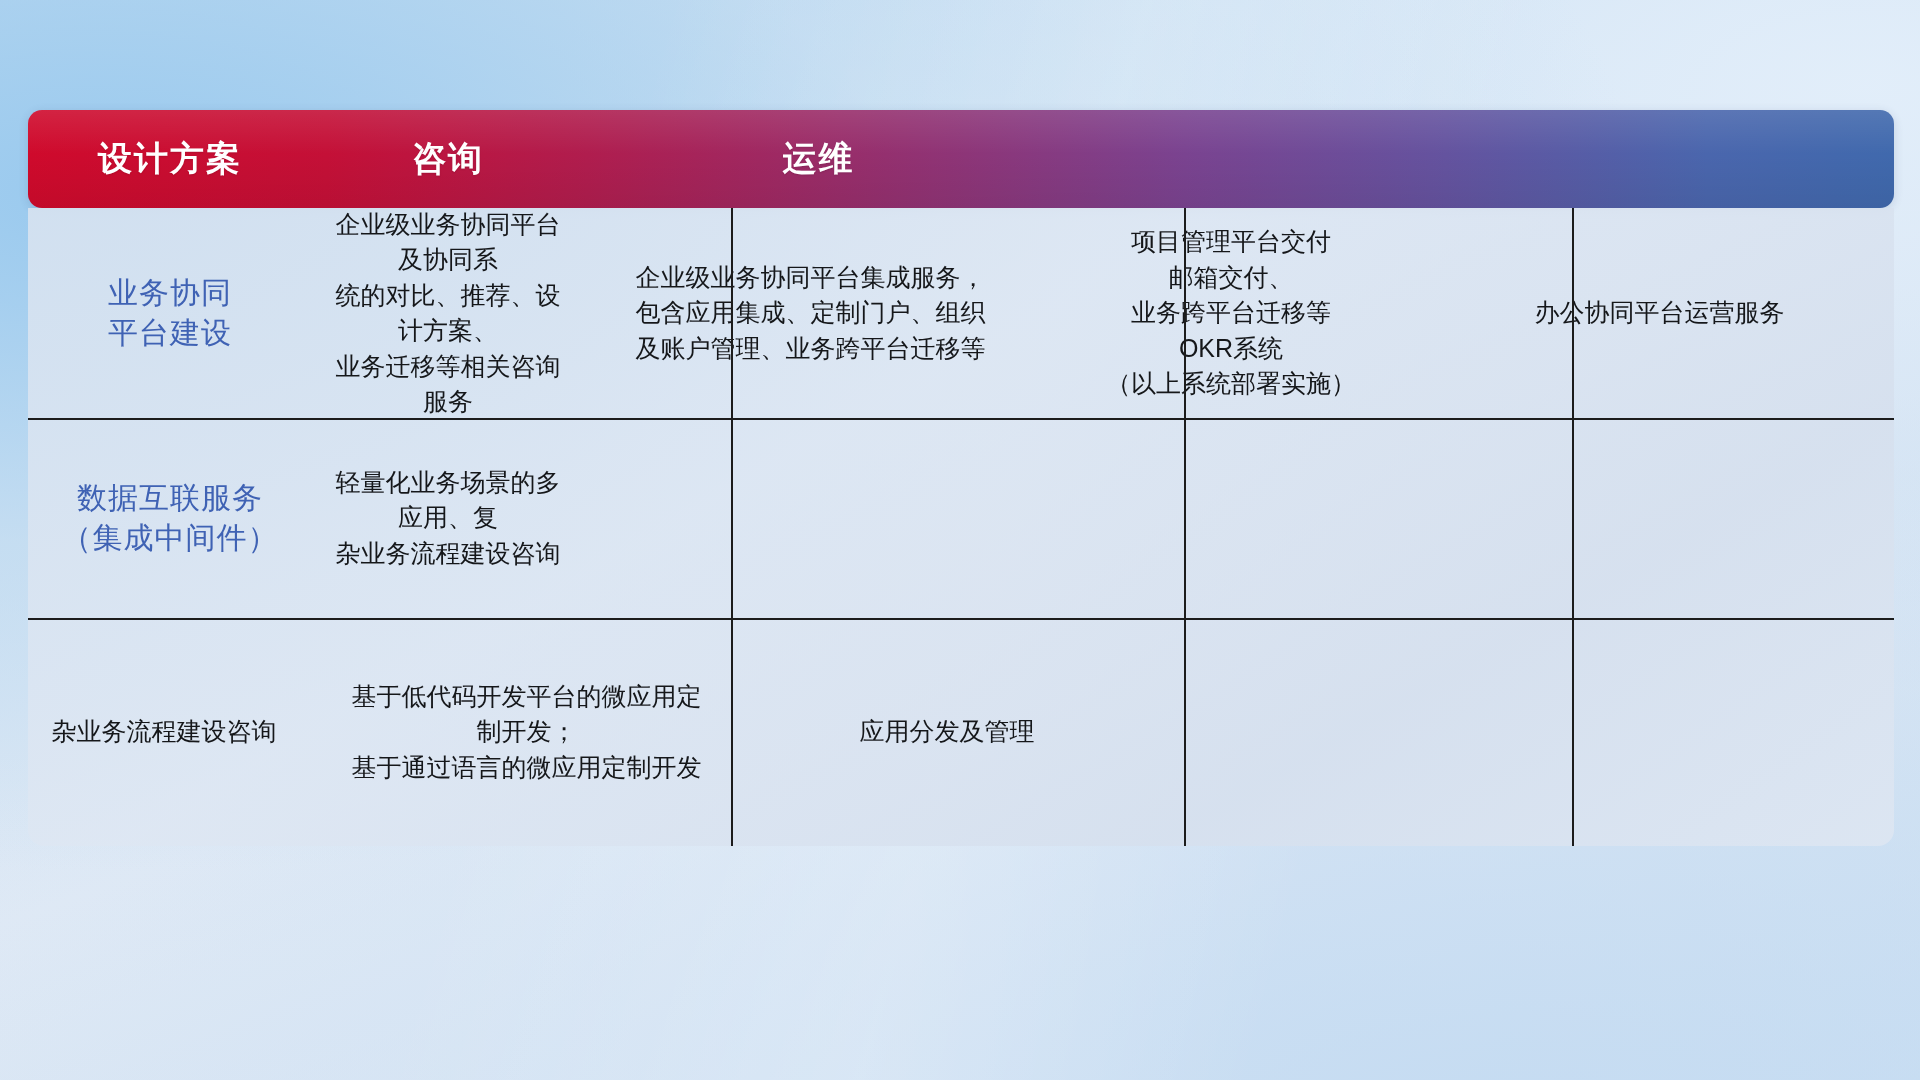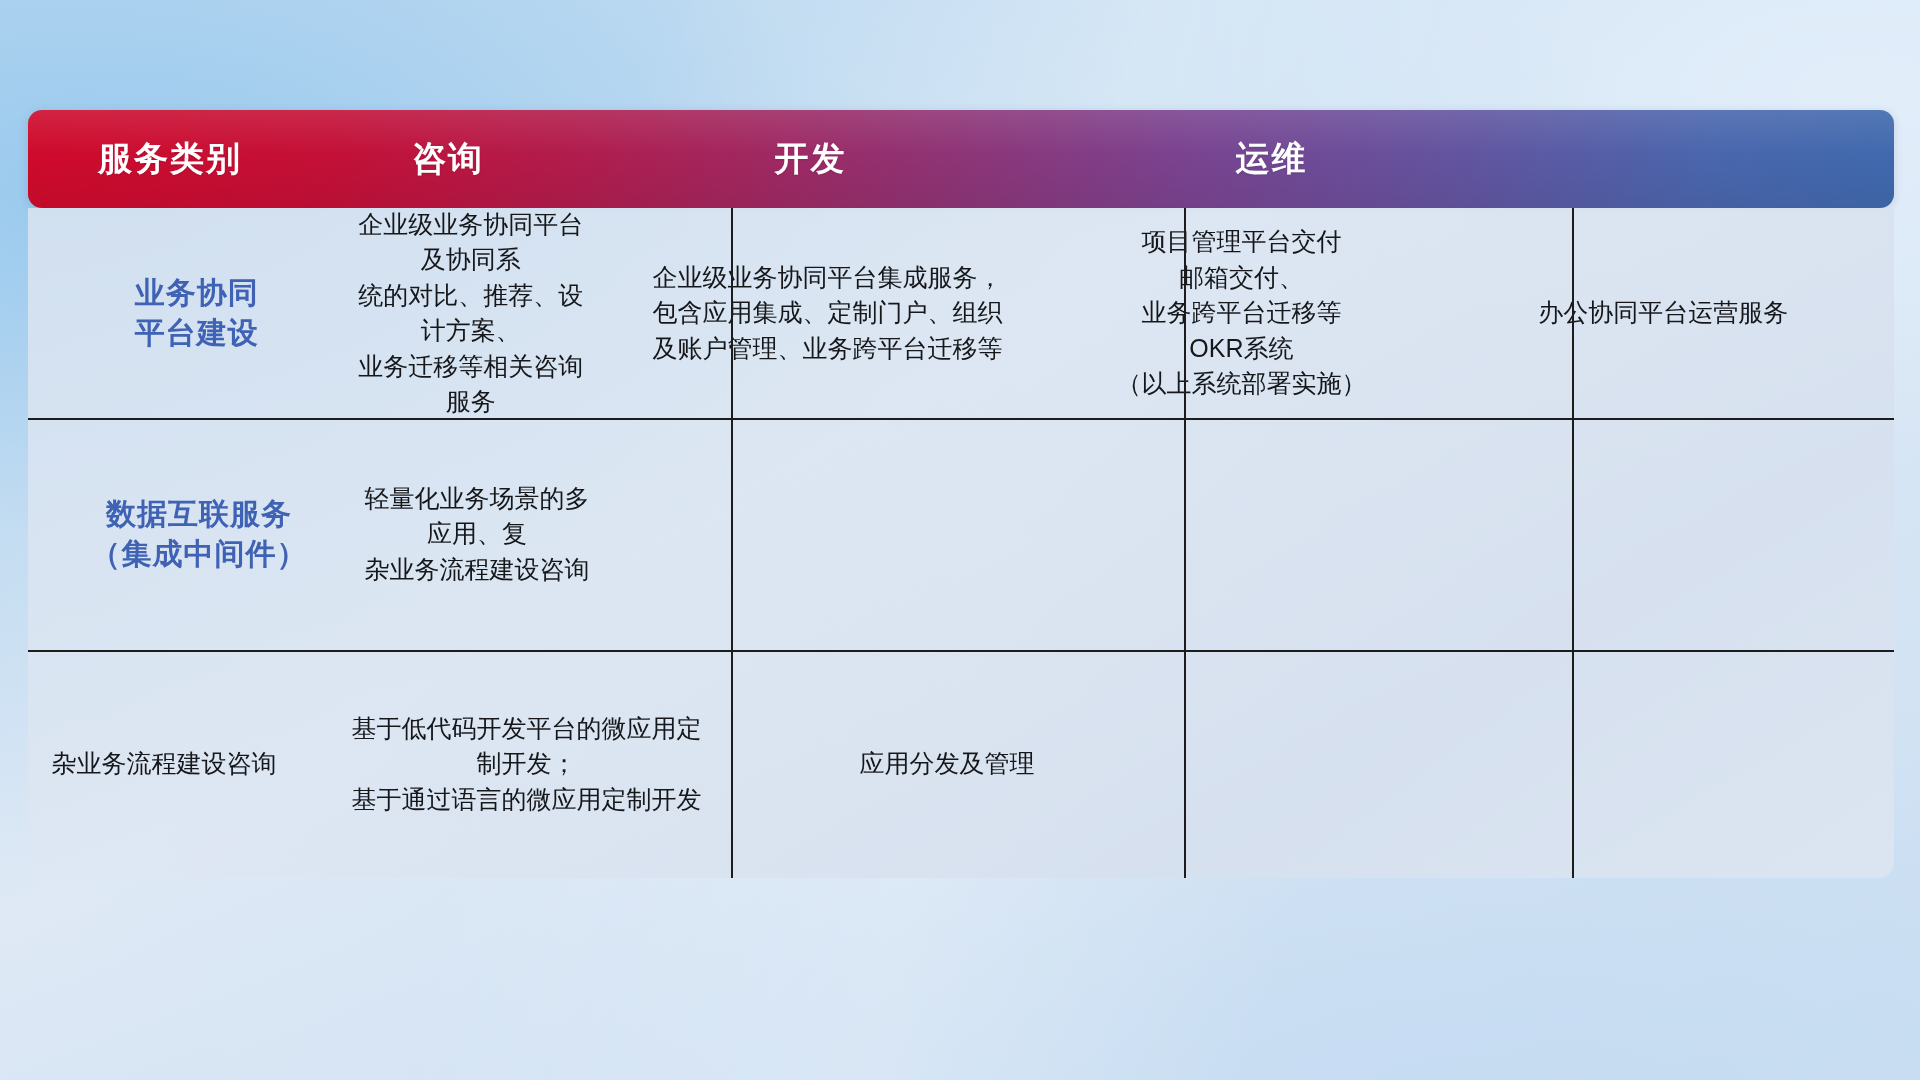--- a/index.html
+++ b/index.html
@@ -87,21 +87,21 @@
     border-radius: 0 0 16px 16px;
     border-top: none;
     overflow: hidden;
   }
 
   .trow {
     display: flex;
     position: relative;
   }
   .trow.r1 { height: 210px; }
-  .trow.r2 { height: 232px; }
+  .trow.r2 { height: 200px; }
   .trow.r3 { height: 228px; }
 
   
   .trow + .trow::before {
     content: "";
     position: absolute;
     left: 0; right: 0; top: 0;
     height: 2px;
     background: #1c1c1c;
   }
@@ -126,45 +126,43 @@
     top: 0;
     bottom: 0;
     width: 2px;
     background: #1c1c1c;
     z-index: 3;
   }
 
   
   .td.cat {
     color: #3f62b4;
-    font-weight: bold;
+    font-weight: normal;
     font-size: 30px;
     line-height: 1.35;
     letter-spacing: 1px;
-    margin-left: 29px;
   }
 
   
   .c1 { width: 284px; }
   .c2 { width: 272px; text-align: center; }
   .c3 { width: 453px; }
   .c4 { width: 388px; }
   .c5 { width: 469px; }
 </style>
 </head>
 <body>
 
 <div class="page">
 
   <div class="table-wrap">
 
     <div class="thead">
-      <div class="th c1">服务类别</div>
+      <div class="th c1">设计方案</div>
       <div class="th c2">咨询</div>
-      <div class="th c3">开发</div>
       <div class="th c5">运维</div>
     </div>
 
     <div class="tbody">
 
       <div class="vline" style="left:703px;"></div>
       <div class="vline" style="left:1156px;"></div>
       <div class="vline" style="left:1544px;"></div>
 
       <div class="trow r1">

